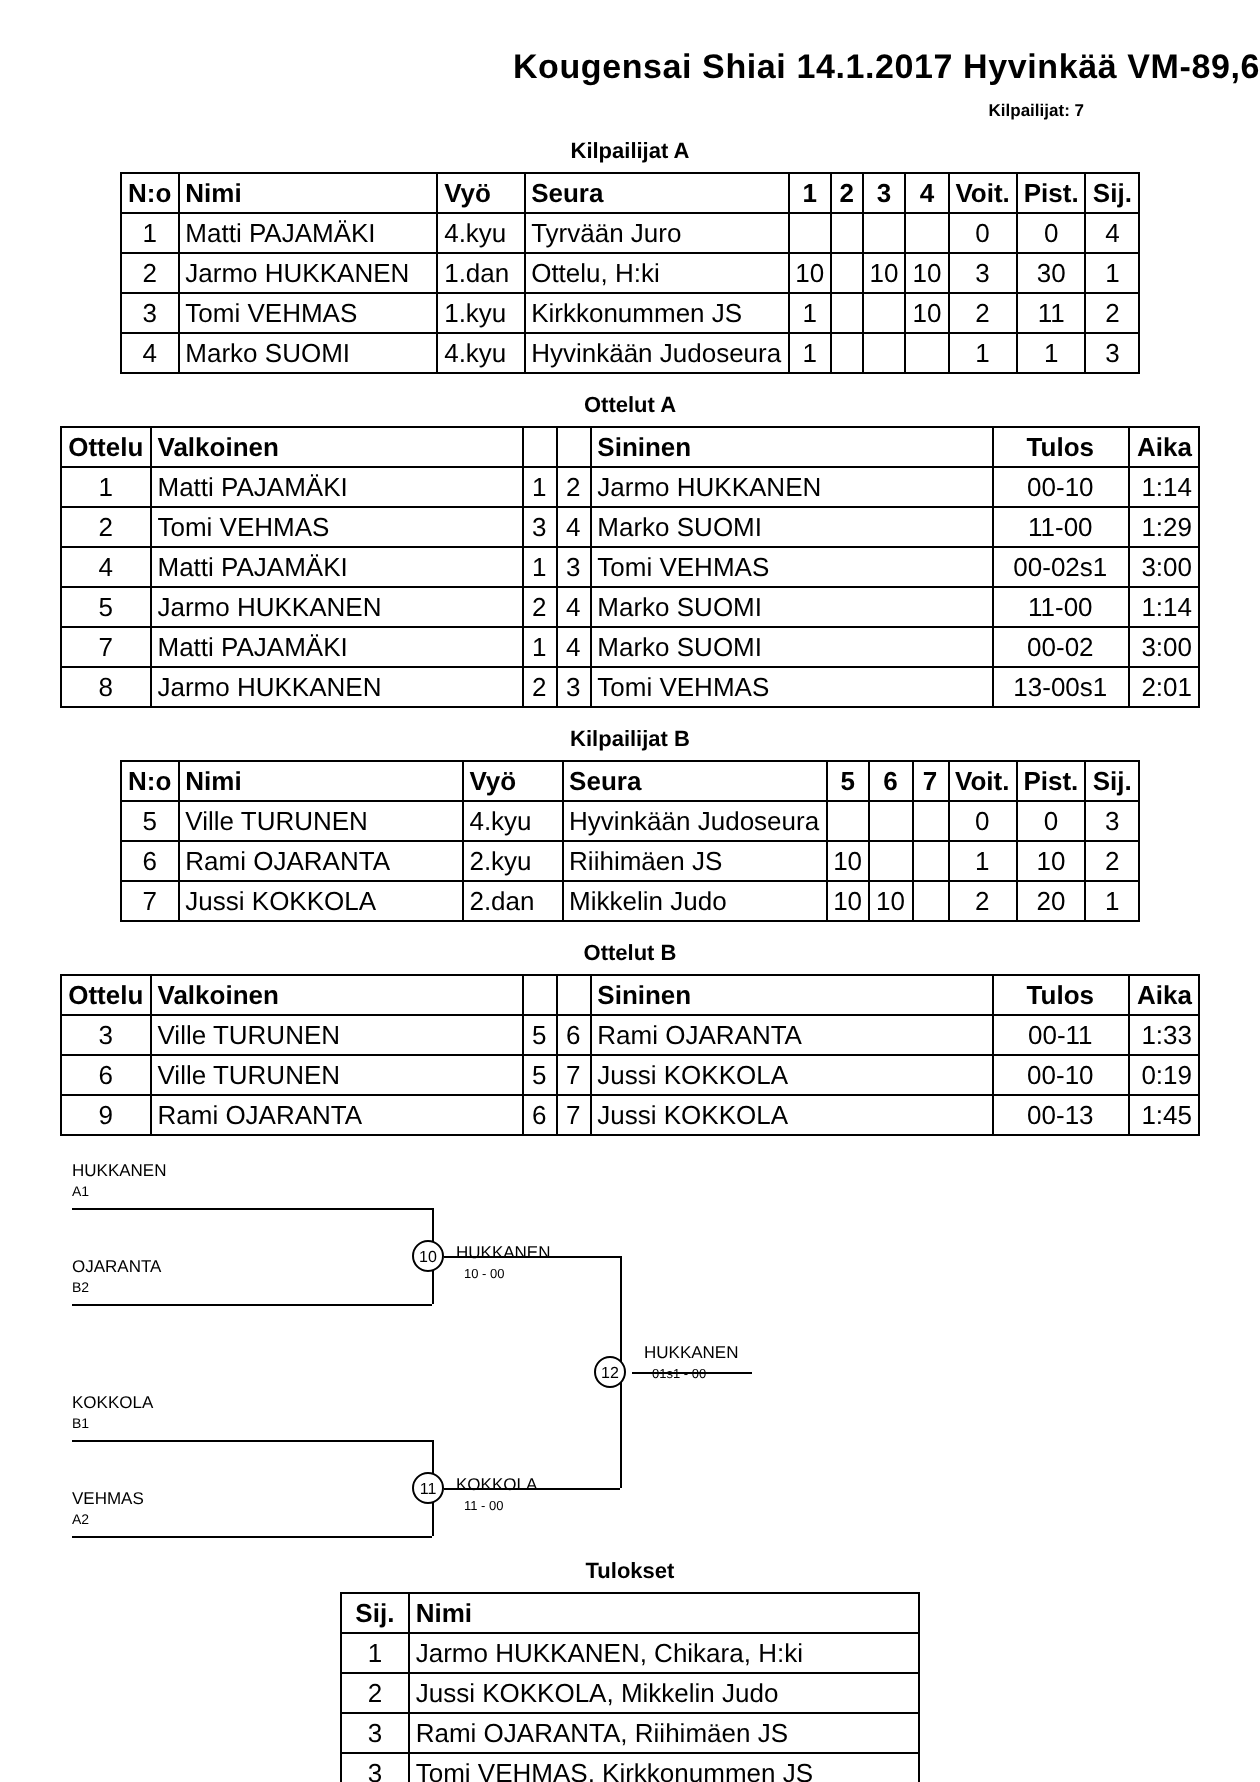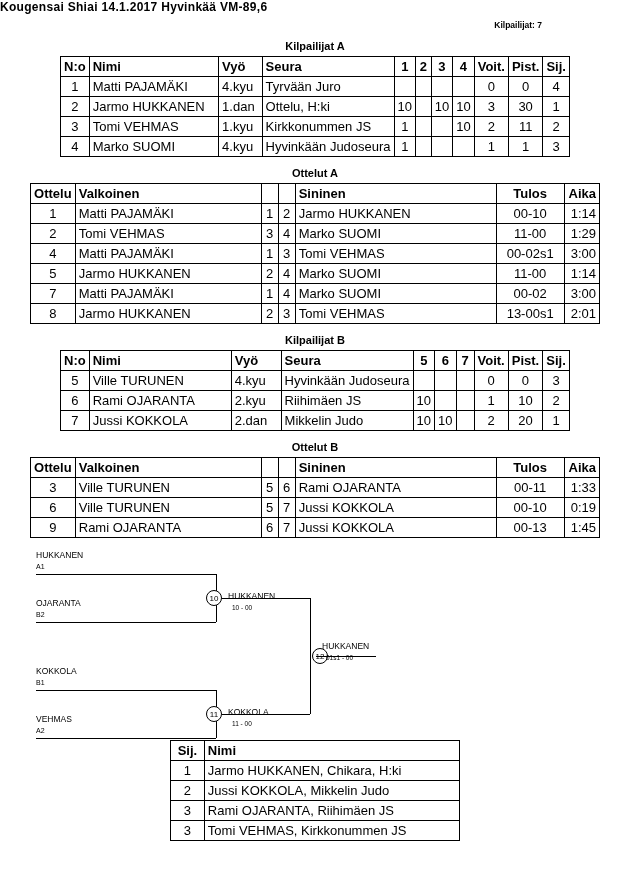--- a/index.html
+++ b/index.html
@@ -15,24 +15,25 @@
     color: #000000;
     position: relative;
     overflow: hidden;
   }
   .page {
     width: 630px;
     height: 891px;
     position: relative;
   }
   .title {
-    text-align: left;
-    font-size: 12px;
+    text-align: right;
+    font-size: 17px;
     font-weight: bold;
     letter-spacing: 0.3px;
+    margin-top: 24px;
   }
   .competitors-count {
     text-align: right;
     font-size: 8.5px;
     font-weight: bold;
     margin-top: 6px;
     padding-right: 88px;
   }
   .section-title {
     text-align: center;
@@ -410,26 +411,27 @@
 
     <div class="vline" style="left:216px; top:140px; height:48px;"></div>
 
     <div class="node" style="left:206px; top:156px;">11</div>
     <div class="lbl" style="left:228px; top:157px;">KOKKOLA</div>
     <div class="score" style="left:232px; top:170px;">11 - 00</div>
     <div class="hline" style="left:222px; top:164px; width:88px;"></div>
 
     <div class="vline" style="left:310px; top:48px; height:116px;"></div>
 
-    <div class="node" style="left:312px; top:98px;text-align:center;">12</div>
+    <div class="node" style="left:297px; top:98px;text-align:center;">12</div>
     <div class="hline" style="left:316px; top:106px; width:60px;"></div>
     <div class="lbl" style="left:322px; top:91px;">HUKKANEN</div>
     <div class="score" style="left:326px; top:104px;">01s1 - 00</div>
   </div>
 
+  <div class="section-title">Tulokset</div>
   <table class="grid tul">
     <thead>
       <tr>
         <th class="col-sij">Sij.</th>
         <th class="col-nimi">Nimi</th>
       </tr>
     </thead>
     <tbody>
       <tr>
         <td class="col-sij">1</td>

